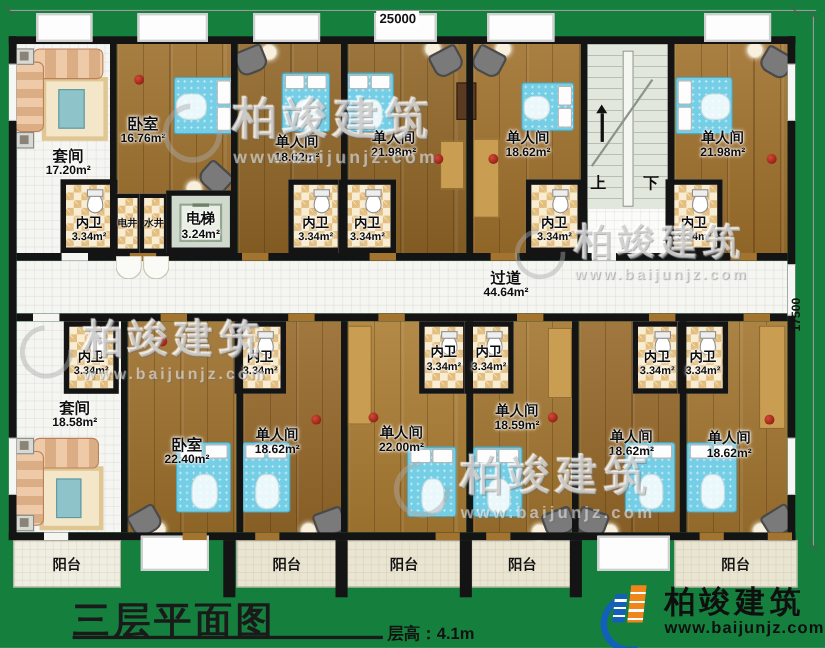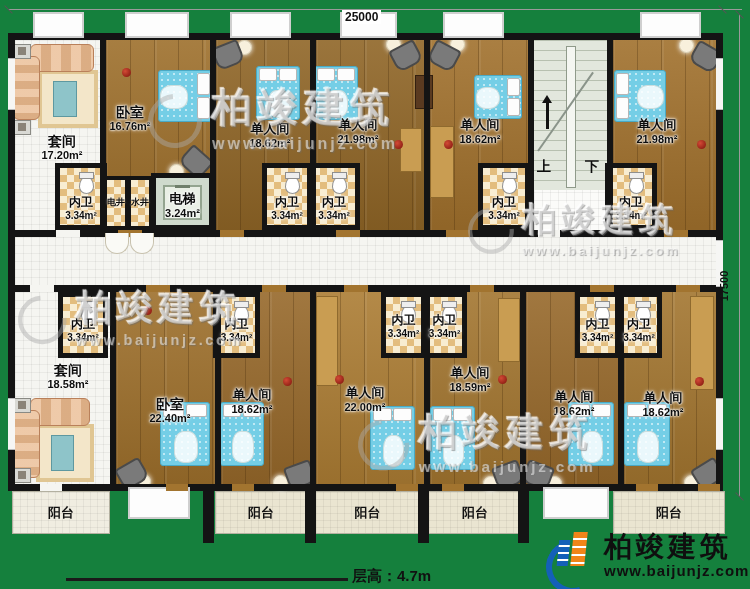--- a/index.html
+++ b/index.html
@@ -398,20 +398,24 @@
   <div class="rlabel" style="left:622px;top:118px;width:70px;">
     <span class="rname">单人间</span>
       <span class="rarea">21.98m²</span>
     </div>
   <div class="rlabel" style="left:152px;top:192px;width:61px;">
     <span class="rname">电梯</span>
       <span class="rarea">3.24m²</span>
     </div>
   <div class="slabel" style="left:104px;top:196px;width:24px;">电井</div>
   <div class="slabel" style="left:128px;top:196px;width:24px;">水井</div>
+  <div class="rlabel big" style="left:420px;top:244px;width:80px;">
+    <span class="rname">过道</span>
+      <span class="rarea">44.64m²</span>
+    </div>
   <div class="rlabel big" style="left:28px;top:362px;width:80px;">
     <span class="rname">套间</span>
       <span class="rarea">18.58m²</span>
     </div>
   <div class="rlabel big" style="left:135px;top:396px;width:70px;">
     <span class="rname">卧室</span>
       <span class="rarea">22.40m²</span>
     </div>
   <div class="rlabel" style="left:217px;top:388px;width:70px;">
     <span class="rname">单人间</span>
@@ -501,22 +505,23 @@
       </div>
     </div>
   <div class="wm" style="left:358px;top:406px;transform:scale(.95);transform-origin:left top;">
     <div class="wm-circle"></div>
     <div class="wm-text">
         <div class="wm-name">柏竣建筑</div>
         <div class="wm-url">www.baijunjz.com</div>
       </div>
     </div>
 
+  <div class="ptitle" style="left:66px;top:541px;">三层平面图</div>
   <div class="punder" style="left:66px;top:578px;width:282px;"></div>
   <div class="pinfo" style="left:352px;top:567px;">
-    <span>层高：</span><span>4.7m</span></div>
+    <span>层高：</span><span>4.1m</span></div>
   <div class="logo-arc" style="left:546px;top:540px;"></div>
   <div class="logo-b1" style="left:572px;top:532px;"></div>
   <div class="logo-b2" style="left:558px;top:540px;"></div>
   <div class="brandname" style="left:604px;top:528px;">柏竣建筑</div>
   <div class="brandurl" style="left:604px;top:562px;">www.baijunjz.com</div>
 
 </div>
 
 </body></html>

